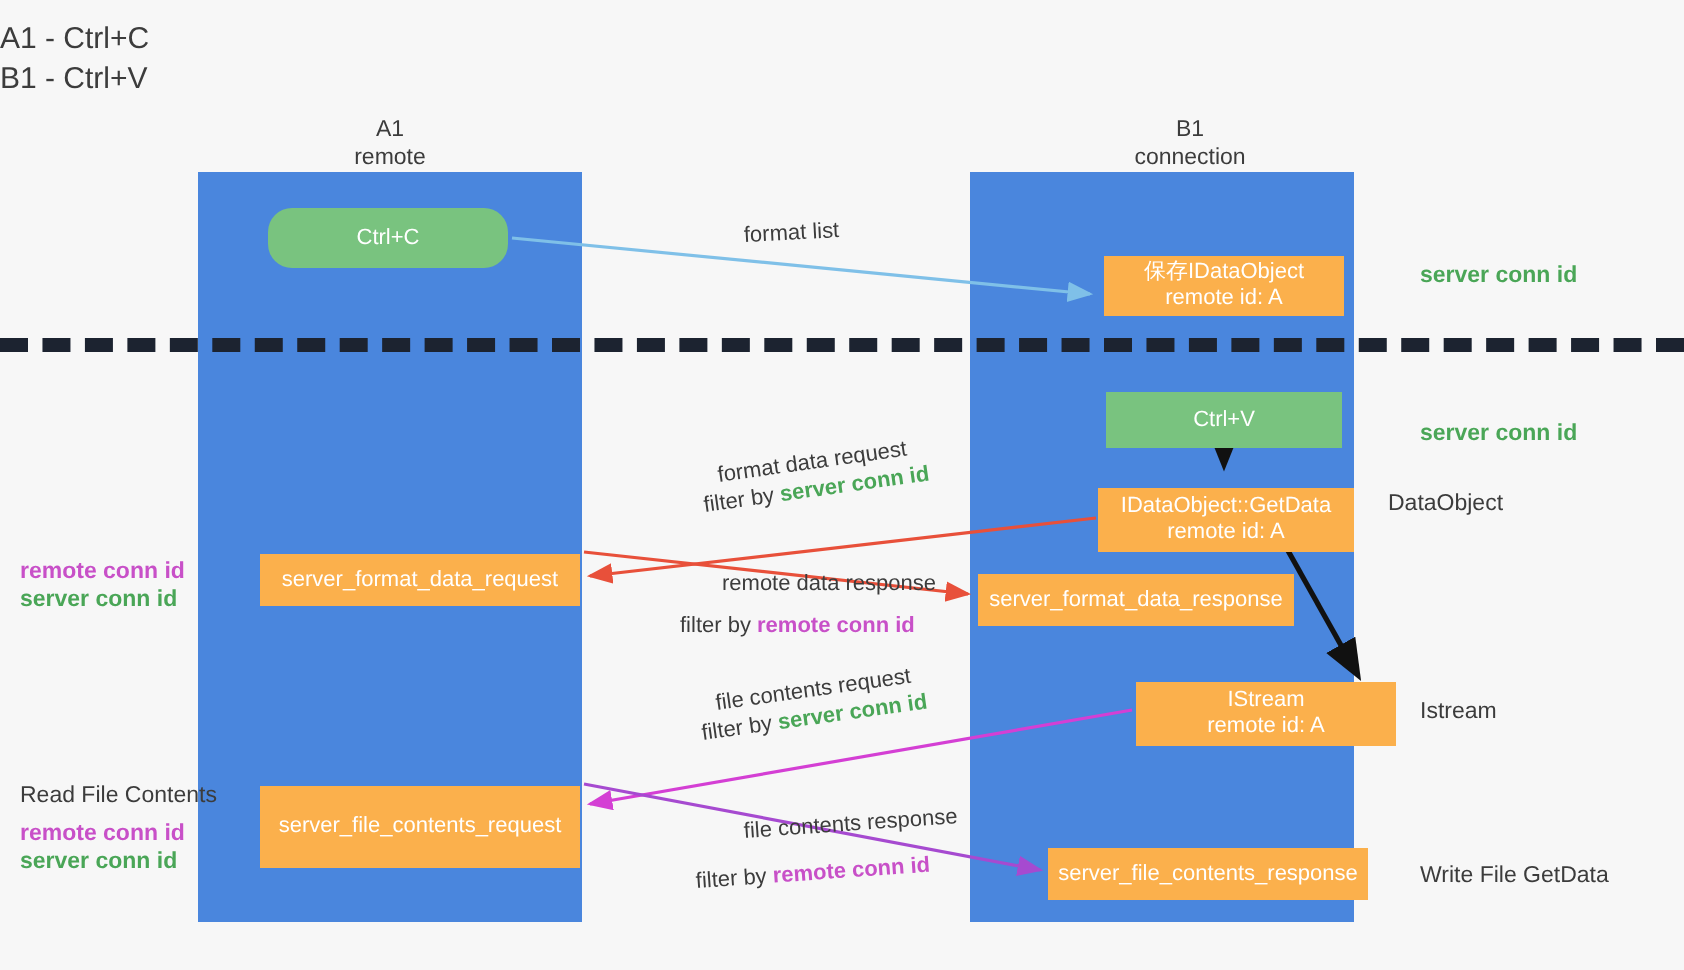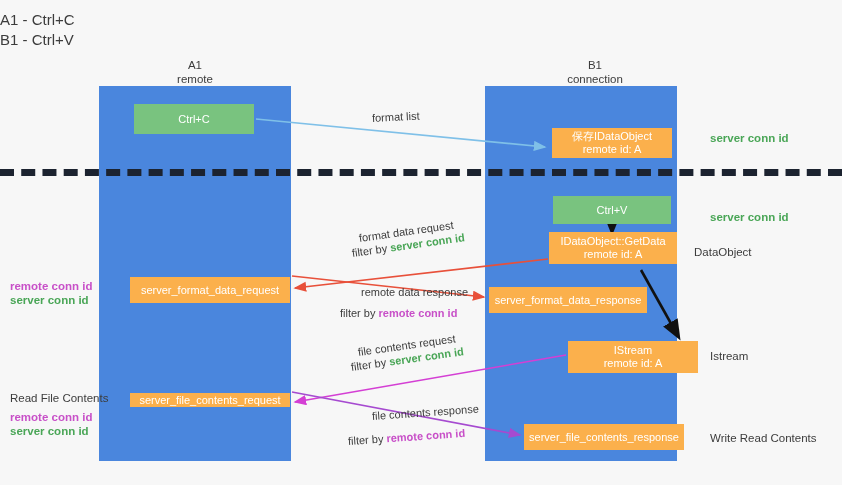--- a/index.html
+++ b/index.html
@@ -43,28 +43,28 @@
     box-sizing:border-box;
     display:flex;flex-direction:column;
     align-items:center;justify-content:center;
     color:#ffffff;font-size:11px;line-height:13px;
     text-align:center;padding:2px 4px;
   }
   .box.green{background:#79c37f;}
   .box.orange{background:#fbb04c;}
   .box .l2{font-size:11px;}
 
-  #box-ctrlc{left:134px;top:104px;width:120px;height:30px;}
+  #box-ctrlc{left:134px;top:104px;width:120px;height:30px;border-radius:12px;}
   #box-saveido{left:552px;top:128px;width:120px;height:30px;text-align:right;}
   #box-ctrlv{left:553px;top:196px;width:118px;height:28px;}
-  #box-getdata{left:549px;top:232px;width:128px;height:32px;}
+  #box-getdata{left:549px;top:244px;width:128px;height:32px;}
   #box-fmtreq{left:130px;top:277px;width:160px;height:26px;justify-content:center;}
   #box-fmtresp{left:489px;top:287px;width:158px;height:26px;}
   #box-istream{left:568px;top:341px;width:130px;height:32px;}
-  #box-filereq{left:130px;top:393px;width:160px;height:14px;}
+  #box-filereq{left:130px;top:393px;width:160px;height:41px;}
   #box-fileresp{left:524px;top:424px;width:160px;height:26px;}
 
   
   .rlabel{font-size:11.5px;color:#3c3c3c;white-space:nowrap;}
   .rlabel.green{color:#4aa657;font-weight:bold;}
   #r-conn1{left:710px;top:132px;}
   #r-conn2{left:710px;top:211px;}
   #r-dataobject{left:694px;top:246px;}
   #r-istream{left:710px;top:350px;}
   #r-write{left:710px;top:432px;}
@@ -233,21 +233,21 @@
   <div class="abs rlabel green" id="r-conn2">
     <span>server conn id</span>
   </div>
   <div class="abs rlabel" id="r-dataobject">
     <span>DataObject</span>
   </div>
   <div class="abs rlabel" id="r-istream">
     <span>Istream</span>
   </div>
   <div class="abs rlabel" id="r-write">
-    <span>Write Read Contents</span>
+    <span>Write File GetData</span>
   </div>
 
   <div class="abs llabel" id="l-legend1">
     <div class="key-remote">remote conn id</div>
     <div class="key-server">server conn id</div>
   </div>
 
   <div class="abs llabel" id="l-read">
     <span>Read File Contents</span>
   </div>

